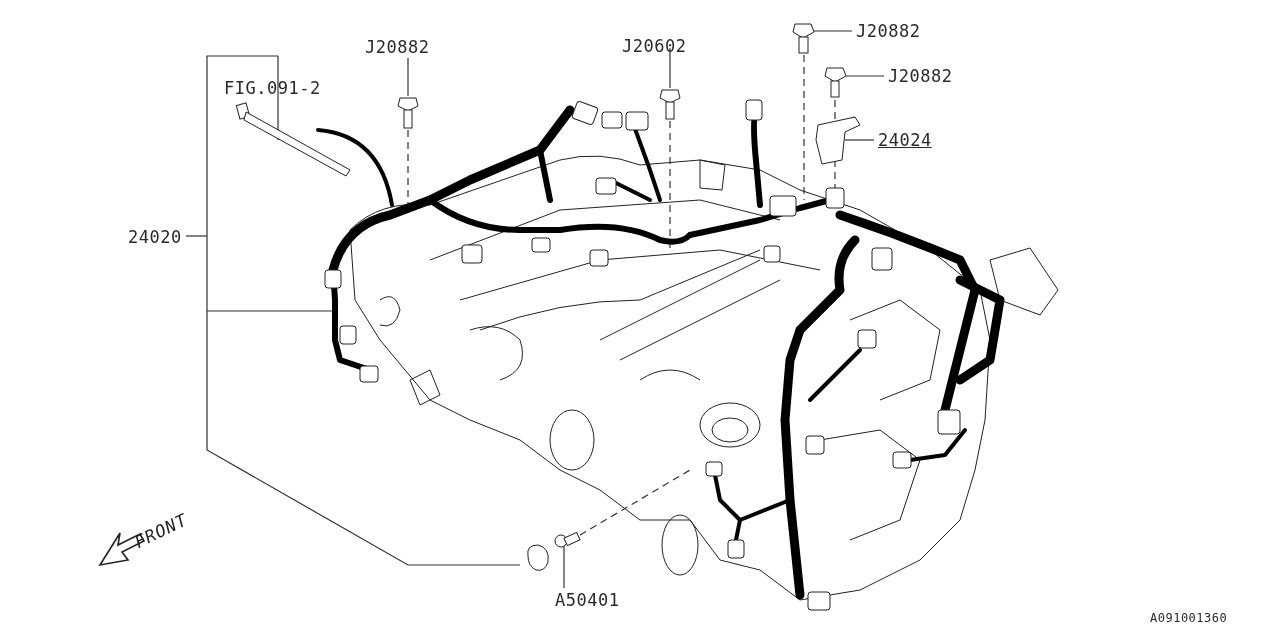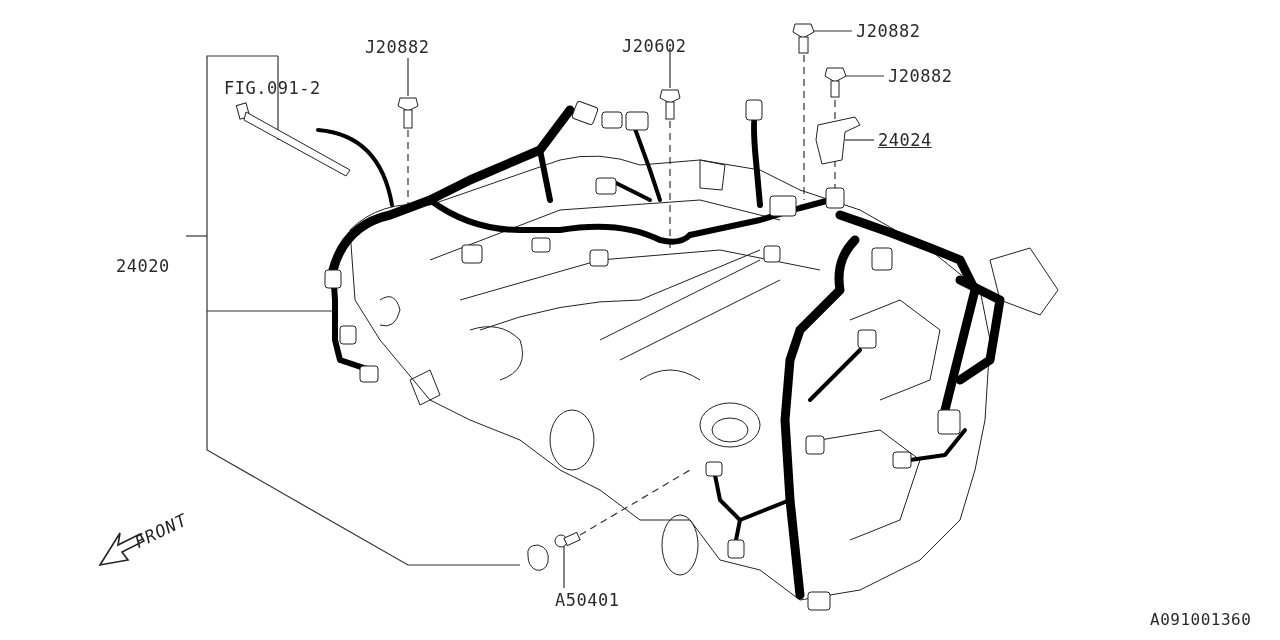--- a/index.html
+++ b/index.html
@@ -144,17 +144,17 @@
       <polygon class="conn" points="100,565 120,533 118,545 140,534 144,541 122,552 128,560" style="stroke-width:1.6"></polygon>
     </g>
   </svg>
 
   <span class="label" style="left:224px; top:80px;">FIG.091-2</span>
   <span class="label" style="left:365px; top:39px;">J20882</span>
   <span class="label" style="left:622px; top:38px;">J20602</span>
   <span class="label" style="left:856px; top:23px;">J20882</span>
   <span class="label" style="left:888px; top:68px;">J20882</span>
   <span class="label" style="left:878px; top:132px;text-decoration:underline;">24024</span>
-  <span class="label" style="left:116px; top:229px;margin-top:29px;">24020</span>
+  <span class="label" style="left:128px; top:229px;">24020</span>
   <span class="label" style="left:555px; top:592px;">A50401</span>
   <span class="front-label" style="left:140px; top:532px;">FRONT</span>
-  <span class="label" style="left:1150px; top:612px; font-size:16px;">A091001360</span>
+  <span class="label" style="left:1150px; top:612px; font-size:12px;">A091001360</span>
 </div>
 
 </body></html>

